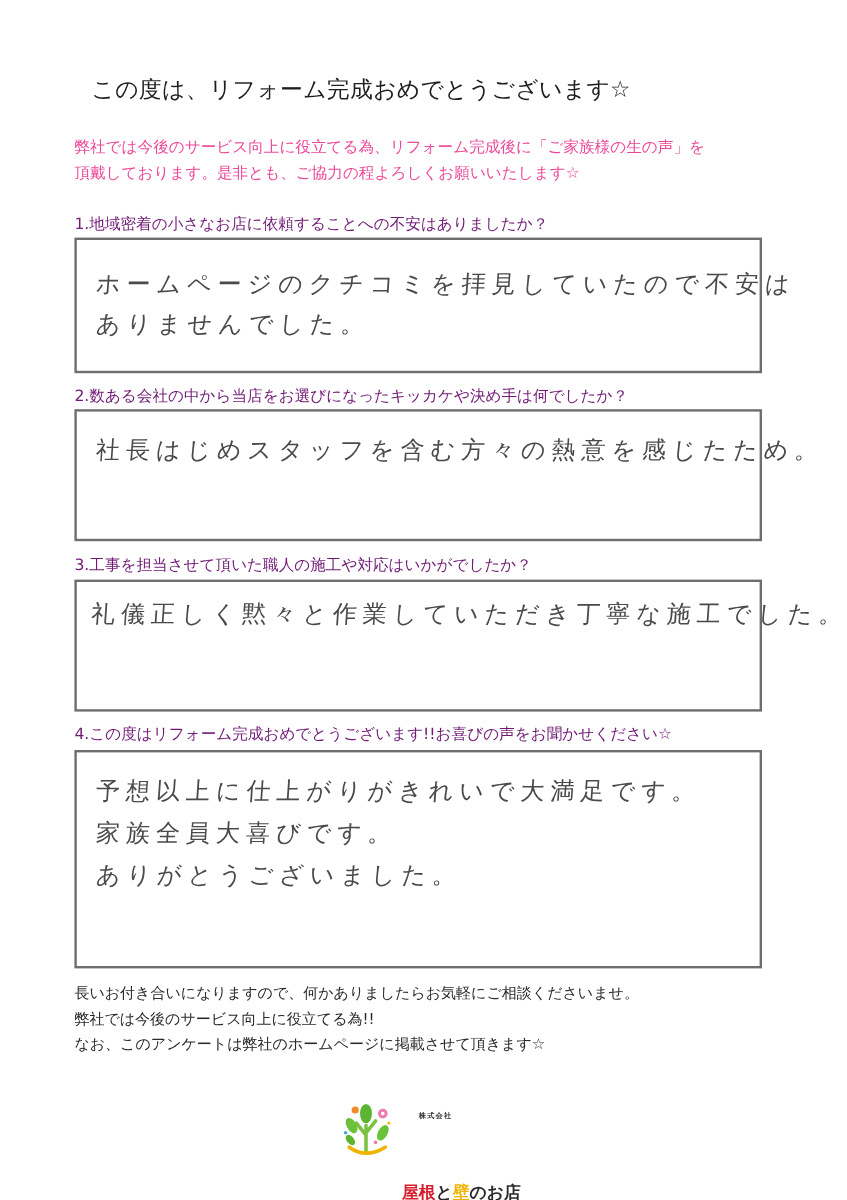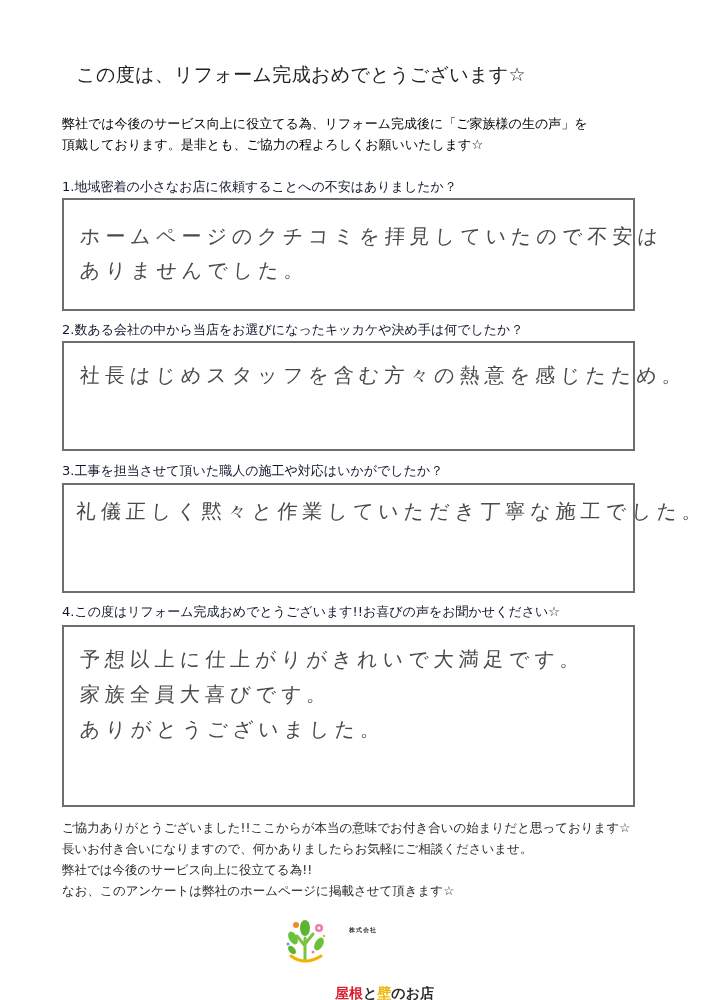--- a/index.html
+++ b/index.html
@@ -25,28 +25,28 @@
       letter-spacing: 0.3px;
       color: #1e1e1e;
     }
     .intro {
       position: absolute;
       left: 62px;
       top: 113px;
       width: 600px;
       font-size: 13px;
       line-height: 21px;
-      color: #000000;
+      color: #ec4899;
     }
     .intro div { white-space: nowrap; }
     .question {
       position: absolute;
       left: 62px;
       font-size: 13px;
-      color: #0f172a;
+      color: #701a75;
       white-space: nowrap;
     }
     .answer-box {
       position: absolute;
       left: 62px;
       width: 573px;
       border: 2px solid #6e6e6e;
       box-sizing: border-box;
       background: #ffffff;
     }
@@ -136,21 +136,20 @@
   </div>
 
   <div class="question" style="top:603px;">4.この度はリフォーム完成おめでとうございます!!お喜びの声をお聞かせください☆</div>
   <div class="answer-box" style="top:625px;height:182px;">
     <div class="answer-text" style="top:14px;">予想以上に仕上がりがきれいで大満足です。</div>
     <div class="answer-text" style="top:49px;">家族全員大喜びです。</div>
     <div class="answer-text" style="top:84px;">ありがとうございました。</div>
   </div>
 
   <div class="closing">
-    <div>ご協力ありがとうございました!!ここからが本当の意味でお付き合いの始まりだと思っております☆</div>
     <div>長いお付き合いになりますので、何かありましたらお気軽にご相談くださいませ。</div>
     <div>弊社では今後のサービス向上に役立てる為!!</div>
     <div>なお、このアンケートは弊社のホームページに掲載させて頂きます☆</div>
   </div>
 
   <div class="logo">
     <svg class="logo-mark" viewBox="0 0 48 46">
 
       <path d="M22 42 L22 20 M22 28 L14 18 M22 26 L30 16" stroke="#7cc242" stroke-width="3" fill="none" stroke-linecap="round"></path>
 

